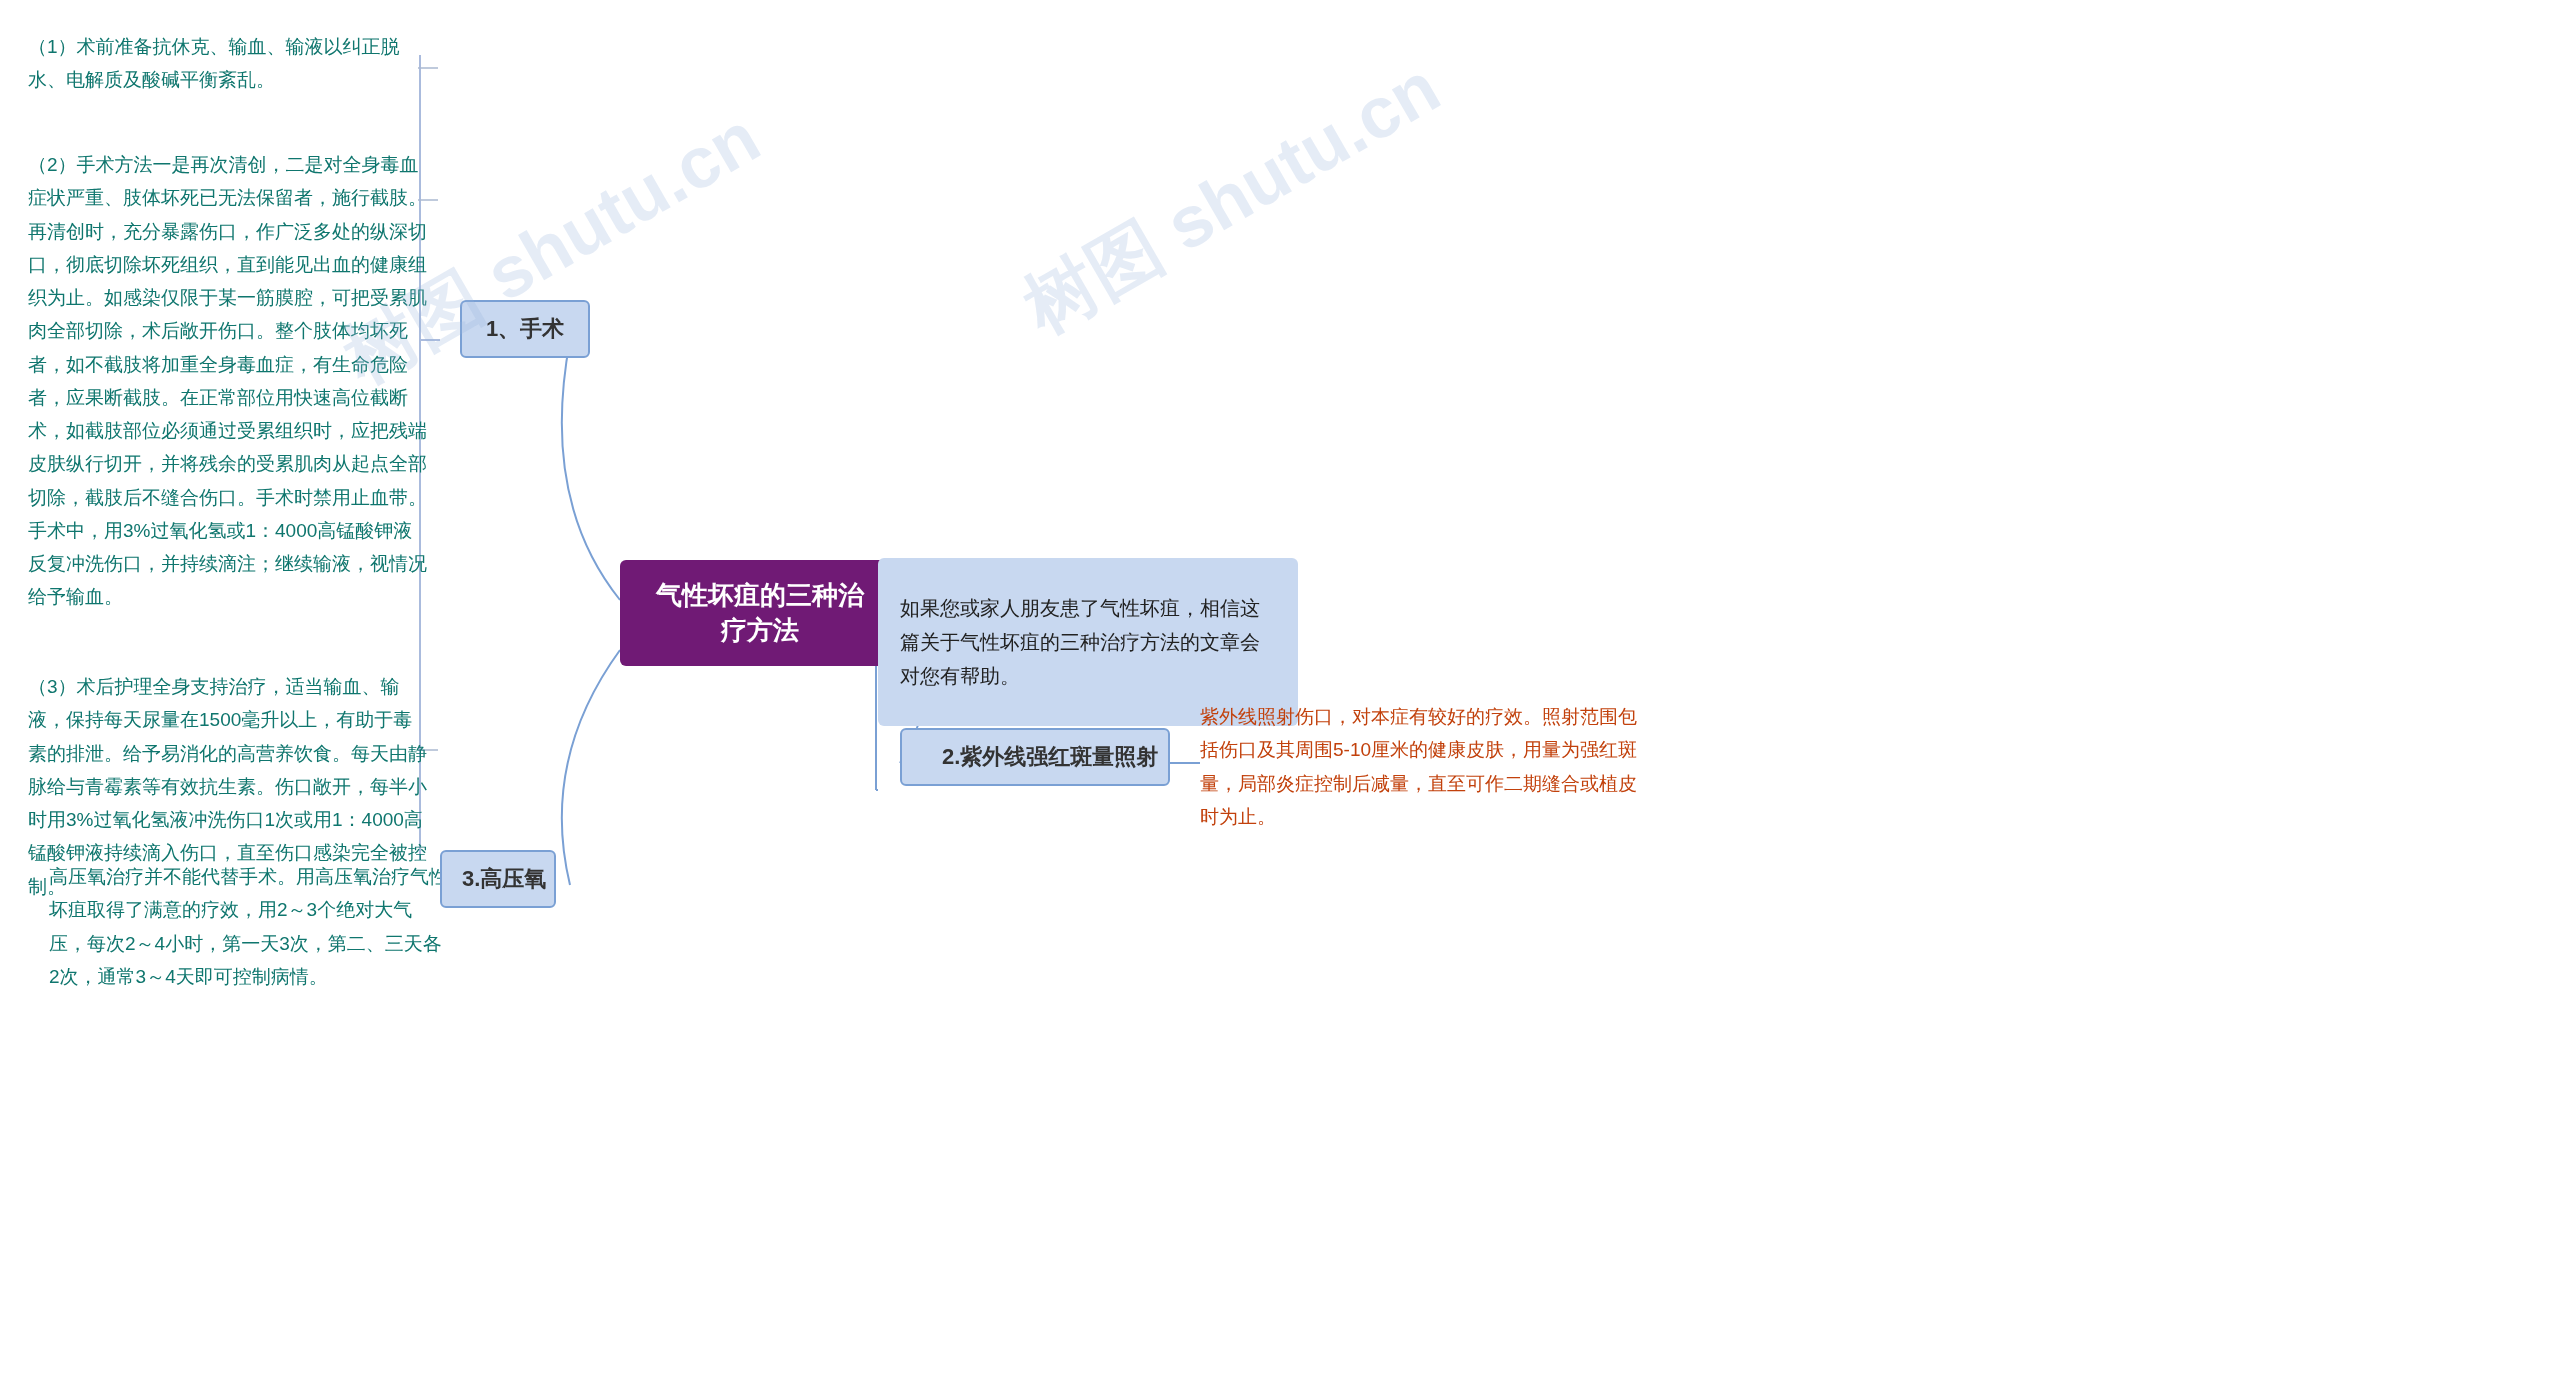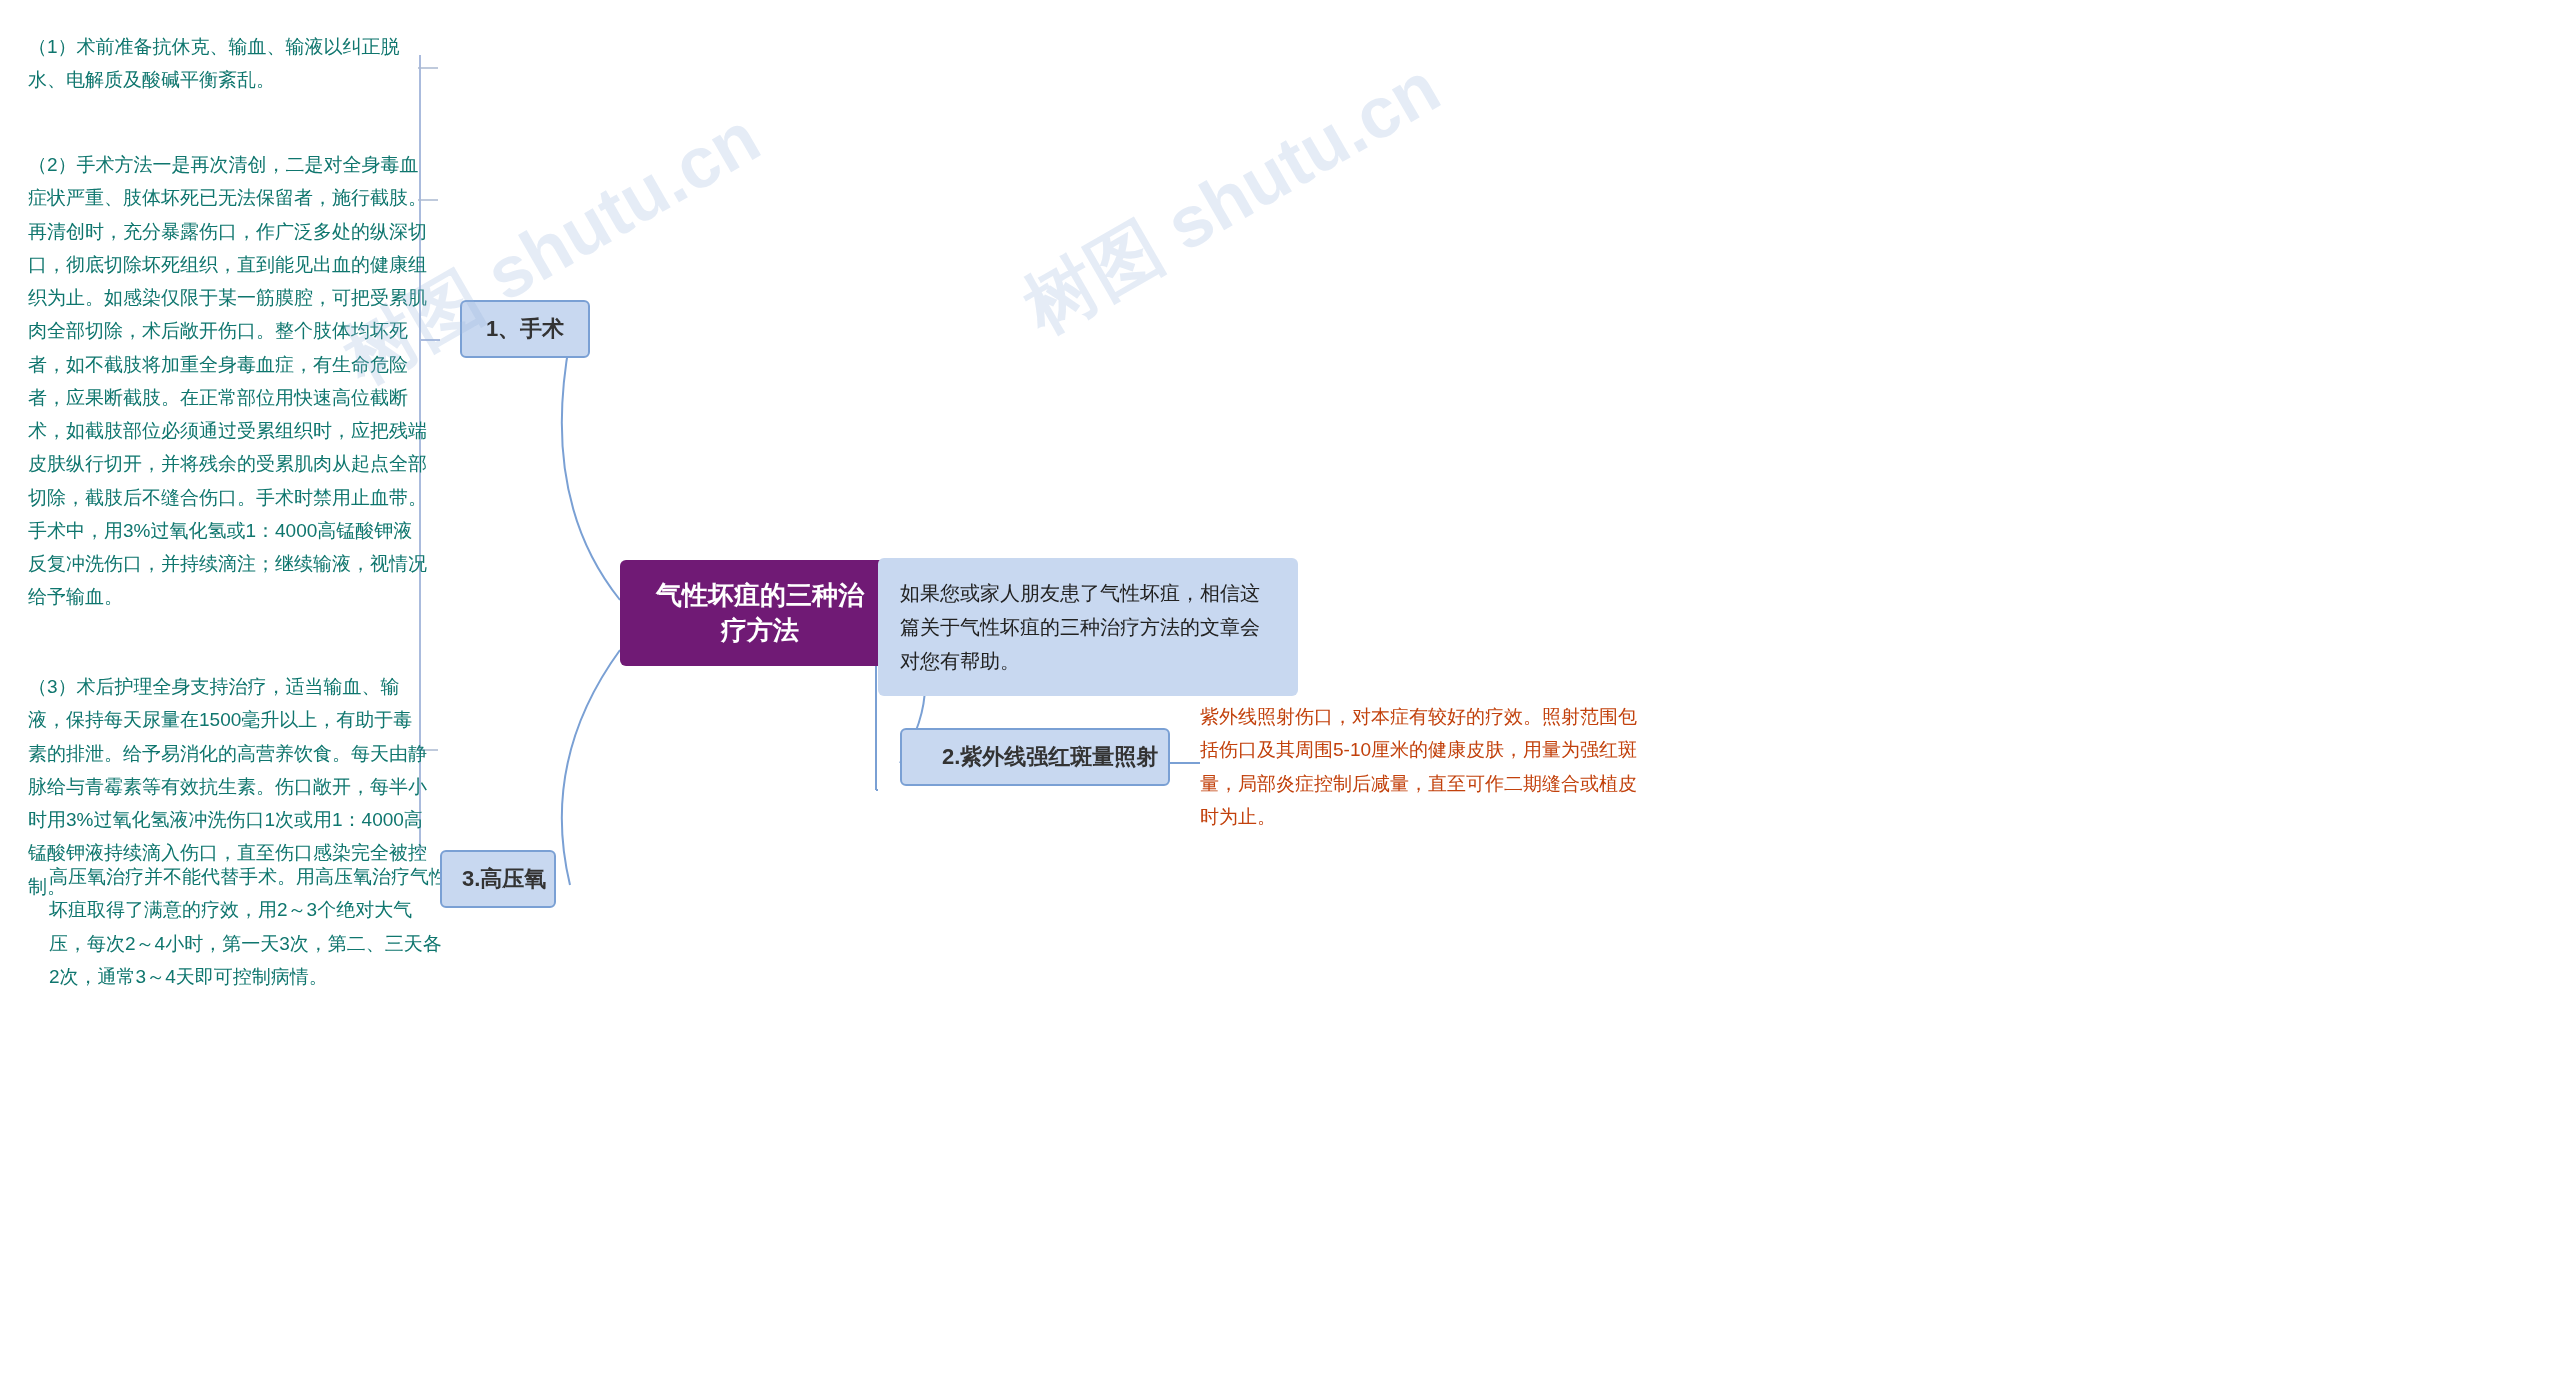--- a/index.html
+++ b/index.html
@@ -83,21 +83,21 @@
       left: 440px;
       top: 850px;
       width: 116px;
     }
 
     
     .info-box {
       position: absolute;
       background: #c8d8f0;
       border-radius: 6px;
-      padding: 18px 22px;
+      padding: 33px 22px;
       font-size: 20px;
       line-height: 1.7;
       color: #222;
     }
 
     .info-intro {
       left: 878px;
       top: 558px;
       width: 420px;
     }

